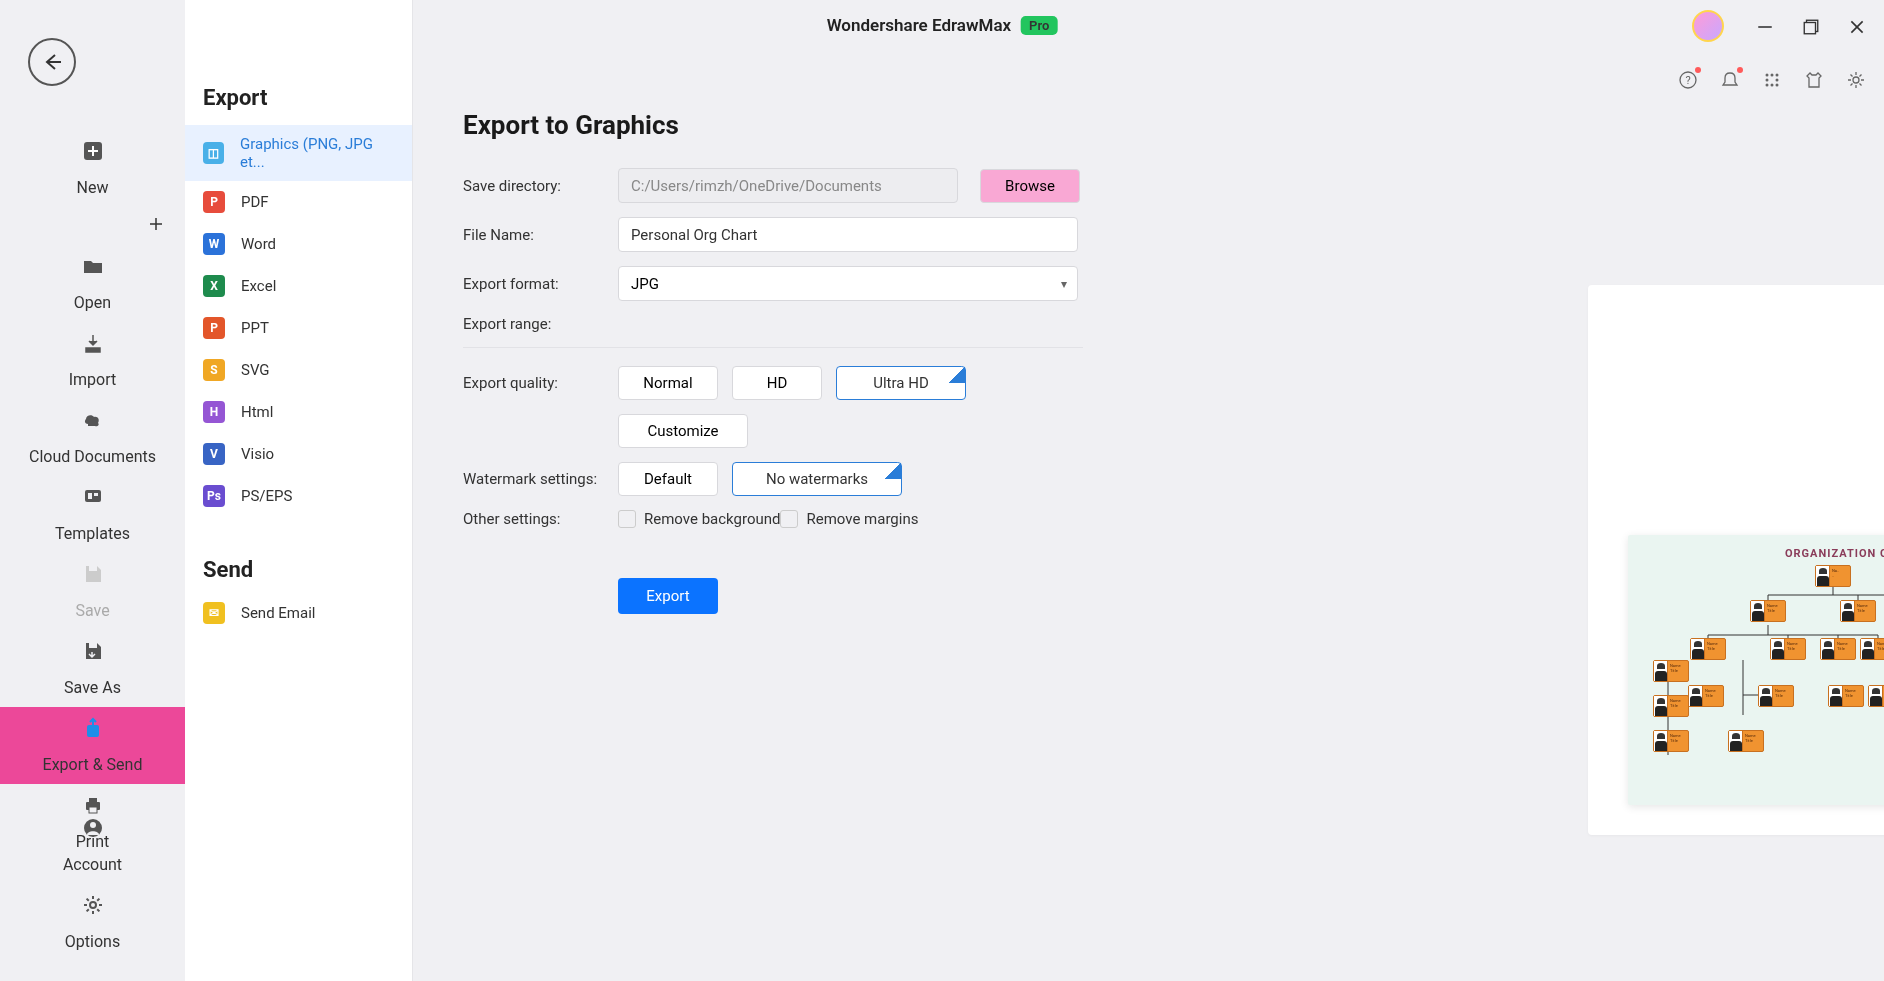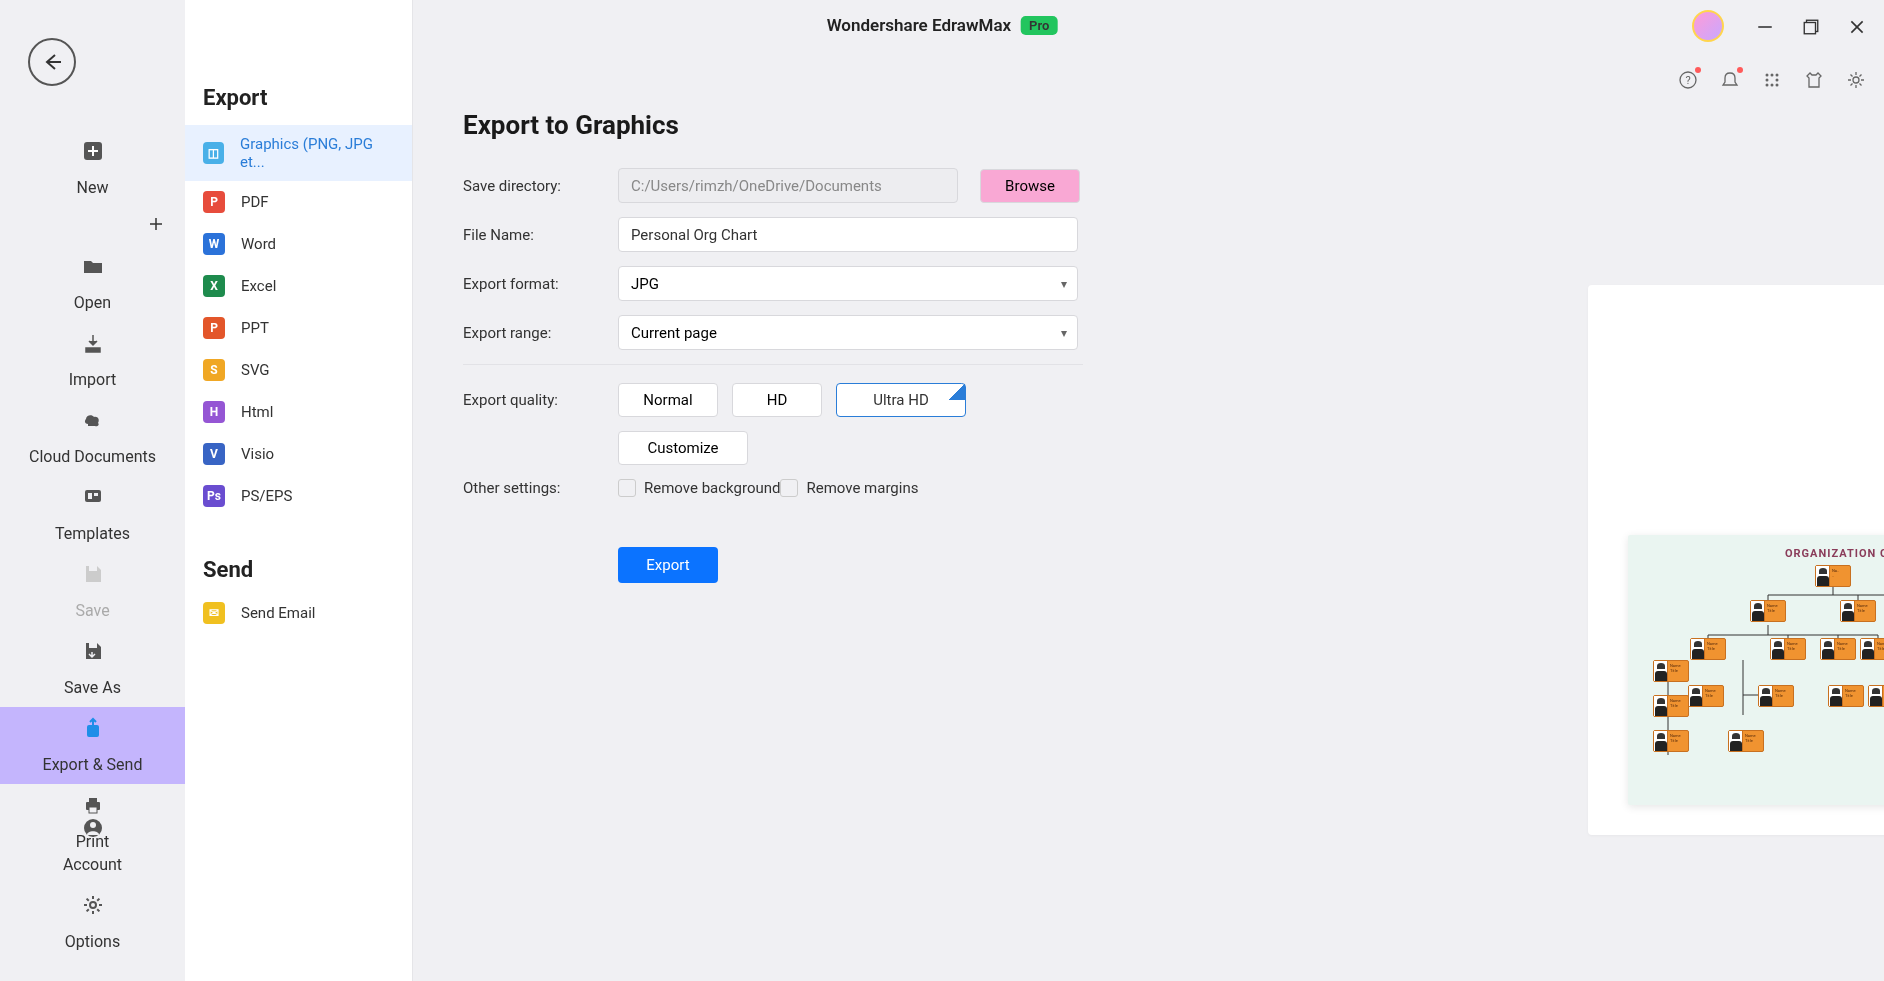--- a/index.html
+++ b/index.html
@@ -17,21 +17,21 @@
 .toolbar-icons { position: absolute; right: 18px; top: 70px; display: flex; gap: 22px; align-items: center; }
 .tool-icon { width: 20px; height: 20px; position: relative; }
 .tool-icon .dot { position: absolute; top: -3px; right: -3px; width: 6px; height: 6px; background: #ff5a5a; border-radius: 50%; }
 
 
 .back-circle { position: absolute; left: 28px; top: 38px; width: 48px; height: 48px; border: 2px solid #555; border-radius: 50%; display: flex; align-items: center; justify-content: center; cursor: pointer; }
 
 
 .nav-left { position: absolute; left: 0; top: 130px; width: 185px; }
 .nav-item { display: flex; align-items: center; padding: 10px 18px; gap: 16px; font-size: 16px; color: #333; cursor: pointer; flex-direction: column; }
-.nav-item.sel { background: #c4b5fd; }
+.nav-item.sel { background: #ec4899; }
 .nav-item.disabled { color: #aaa; }
 .nav-icon { width: 22px; height: 22px; display: flex; align-items: center; justify-content: center; }
 .nav-plus { margin-left: auto; width: 22px; height: 22px; display:flex; align-items:center; justify-content:center; }
 
 .nav-bottom { position: absolute; left: 0; bottom: 20px; width: 185px; }
 
 
 .mid-panel { position: absolute; left: 185px; top: 0; width: 228px; bottom: 0; background: #fff; border-right: 1px solid #e5e5e8; }
 .mid-header { font-size: 22px; font-weight: 700; padding: 85px 18px 15px; color: #222; }
 .mid-item { display: flex; align-items: center; padding: 10px 18px; gap: 16px; font-size: 15px; color: #333; cursor: pointer; }
@@ -308,23 +308,20 @@
 
   <div class="form-row">
     <span class="form-label">Export format:</span>
     <div class="select-box">
         <span>JPG</span>
       </div>
   </div>
 
   <div class="form-row">
     <span class="form-label">Export range:</span>
-    <div class="select-box">
-        <span>Current page</span>
-      </div>
   </div>
 
   <div class="divider"></div>
 
   <div class="form-row">
     <span class="form-label">Export quality:</span>
     <div class="btn-group">
       <div class="opt-btn">Normal</div>
       <div class="opt-btn" style="width:90px">HD</div>
       <div class="opt-btn wide sel">
@@ -333,20 +330,30 @@
         </div>
     </div>
   </div>
   <div class="form-row">
     <span class="form-label"></span>
     <div class="btn-group">
       <div class="opt-btn wide">Customize</div>
     </div>
   </div>
 
+  <div class="form-row">
+    <span class="form-label">Watermark settings:</span>
+    <div class="btn-group">
+      <div class="opt-btn">Default</div>
+      <div class="opt-btn sel" style="width:170px">
+          <span>No watermarks</span>
+          <div class="corner"></div>
+        </div>
+    </div>
+  </div>
 
   <div class="form-row">
     <span class="form-label">Other settings:</span>
     <div class="check-row">
       <div class="check-wrap">
           <div class="checkbox"></div>
           <span>Remove background</span>
         </div>
       <div class="check-wrap">
           <div class="checkbox"></div>

